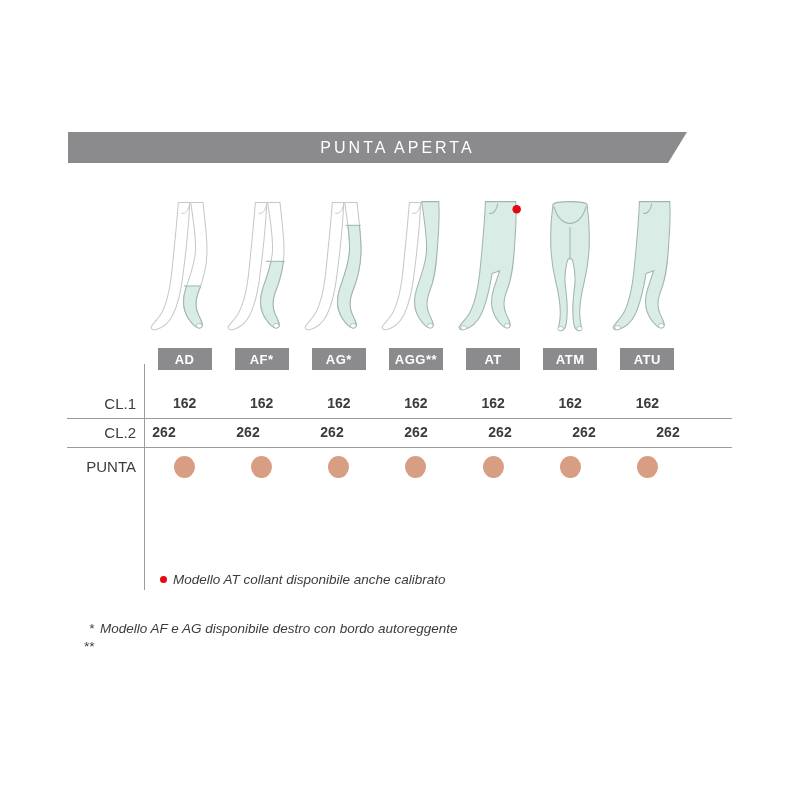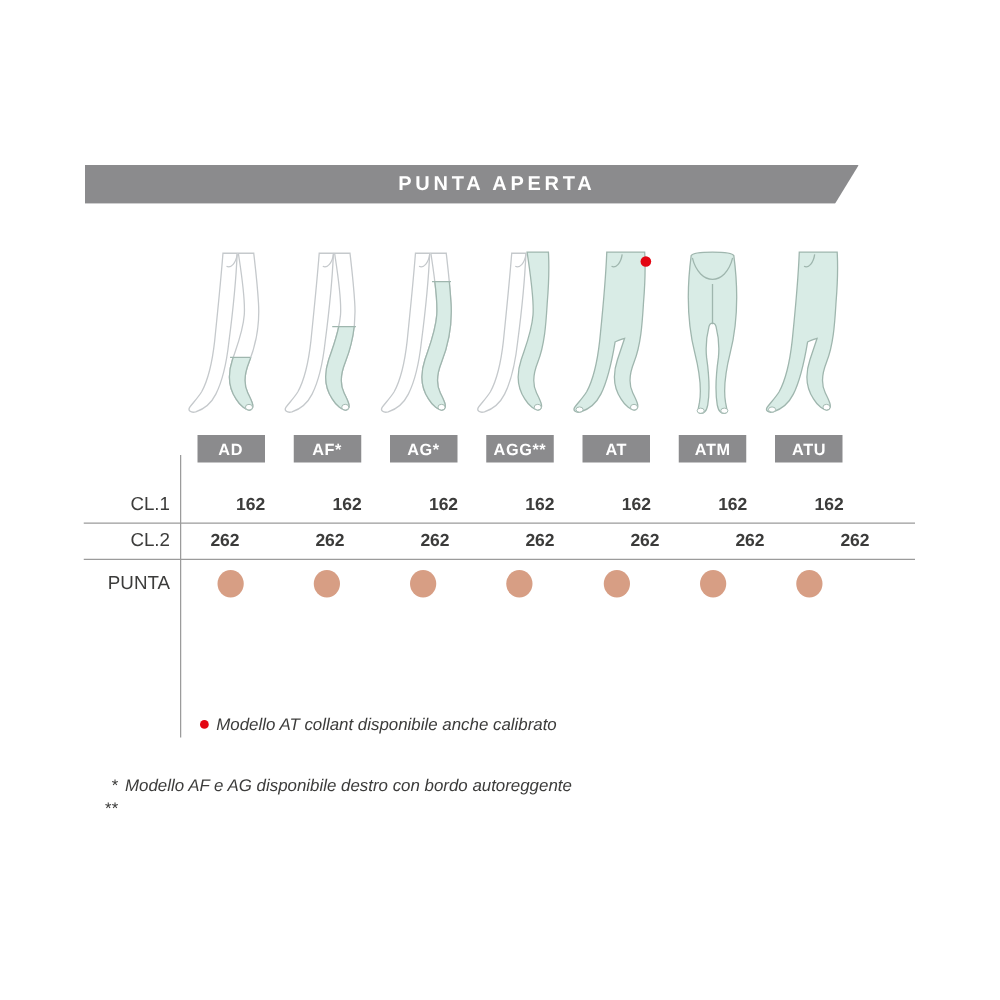--- a/index.html
+++ b/index.html
@@ -8,21 +8,21 @@
   .page { position:relative; width:800px; height:800px; background:#fff; overflow:hidden; }
 
   
   .banner {
     position:absolute; left:68px; top:132px; width:619px; height:31px;
     background:#8b8b8d;
     clip-path:polygon(0 0, 100% 0, calc(100% - 19px) 100%, 0 100%);
     display:flex; align-items:center; justify-content:center;
   }
   .banner-title {
-    color:#ffffff; font-weight:bold; font-size:16px; letter-spacing:3px;
+    color:#ffffff; font-weight:normal; font-size:16px; letter-spacing:3px;
     margin-left:40px;
   }
 
   
   .legs-row { position:absolute; left:146px; top:197px; width:540px; height:140px; display:flex; }
   .leg-cell { width:77.14px; height:140px; display:flex; align-items:flex-end; justify-content:center; }
   .leg-cell svg { display:block; }
   .skin { fill:#ffffff; stroke:#c5c9cc; stroke-width:1.1; }
   .crease { fill:none; stroke:#c5c9cc; stroke-width:1; }
   .mint { fill:#d9ece6; stroke:#9fb6ae; stroke-width:1.1; }
@@ -44,21 +44,21 @@
   .hline.h1 { top:418px; }
   .hline.h2 { top:447px; }
 
   
   .row-label { position:absolute; left:40px; width:96px; text-align:right; font-weight:normal; font-size:15px; color:#3c3c3b; }
   .row-label.cl1 { top:395px; }
   .row-label.cl2 { top:424px; }
   .row-label.colori { top:458px; }
 
   
-  .values-row { position:absolute; left:146px; width:540px; display:flex;margin-left:16px; }
+  .values-row { position:absolute; left:146px; width:540px; display:flex; }
   .values-row.r1 { top:395px; }
   .values-row.r2 { top:424px;gap:48px; }
   .value-cell { width:77.14px; text-align:center; font-weight:bold; font-size:14px; color:#3c3c3b; }
 
   .dots-row { position:absolute; left:146px; top:456px; width:540px; display:flex; }
   .dot-cell { width:77.14px; display:flex; justify-content:center; }
   .dot { width:21px; height:22px; border-radius:50%; background:#d79e84; }
 
   
   .note-red { position:absolute; left:160px; top:572px; display:flex; align-items:center; font-style:italic; font-size:13.5px; color:#3c3c3b; }

